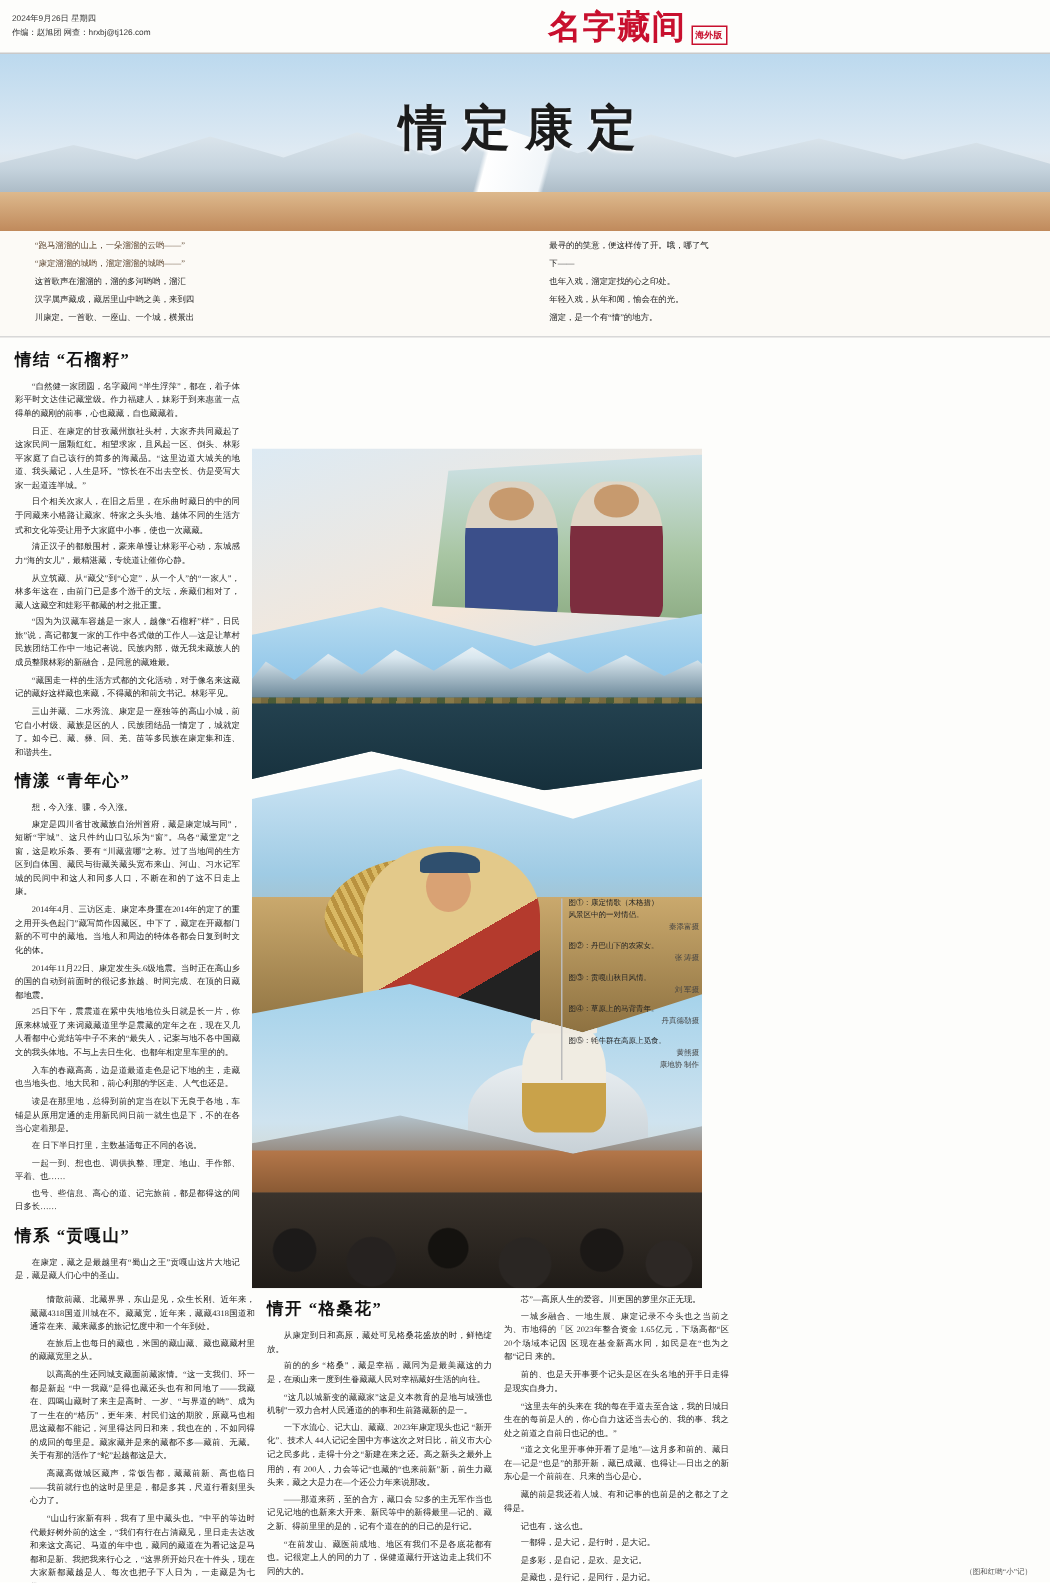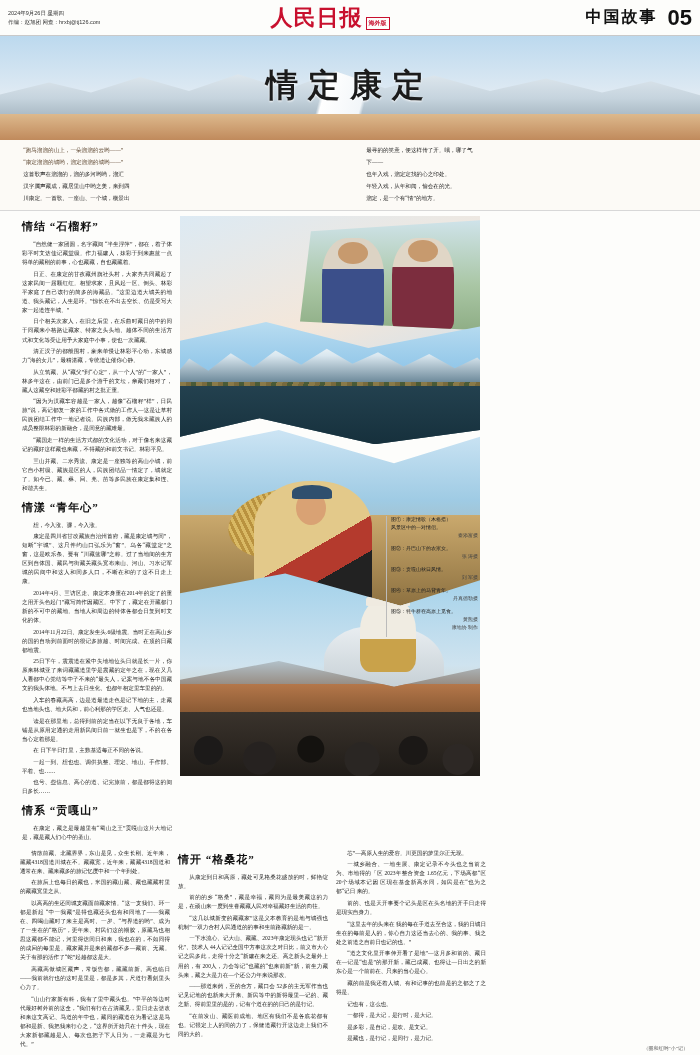--- a/index.html
+++ b/index.html
@@ -75,21 +75,21 @@
   .page-num {
     font-size: 22px;
     font-weight: bold;
     color: #111;
     font-family: "Liberation Sans", sans-serif;
   }
 
   
   .hero {
     position: relative;
-    height: 104px;
+    height: 118px;
     overflow: hidden;
     background: linear-gradient(#bcd9ee 0%, #dfeaf3 55%, #e8dcd2 100%);
     font-family: Liberation Serif, serif;
   }
   .hero .mtn {
     position: absolute; bottom: 14px; left: 0; width: 100%;
     height: 70px;
     background:
       linear-gradient(105deg, transparent 46%, #ffffff 46.5%, #f2f6f9 52%, transparent 52.5%),
       linear-gradient(to top, #9aaab6 0%, #c6d4de 40%, #eef4f8 100%);
@@ -135,22 +135,21 @@
   .lede .quote { color: #5d4630; }
 
   
   .body-wrap {
     position: relative;
     padding: 5px 10px 6px 10px;
   }
   .cols {
     display: flex;
     gap: 8px;
-    align-items: flex-start;
-    margin-left: 12px;
+    align-items: flex-end;
   }
   .col {
     width: 150px;
     font-size: 5.6px;
     line-height: 1.62;
     color: #1c1c1c;
     text-align: justify;
   }
   .col p { margin: 0 0 2.5px 0; text-indent: 2em; }
   .sub-head {
@@ -336,27 +335,23 @@
 
 <div class="page">
 
   <div class="masthead">
     <div class="mast-left">
       <div>2024年9月26日   星期四</div>
       <div>作编：赵旭团          网查：hrxbj@tj126.com</div>
     </div>
     <div class="mast-center">
       <span class="rmrb-logo">
-        <span>人民日报</span>
+        <span>名字藏间</span>
         <span class="rmrb-sub">海外版</span>
       </span>
-    </div>
-    <div class="mast-right">
-      <span class="section-name">中国故事</span>
-      <span class="page-num">05</span>
     </div>
   </div>
 
   <div class="hero">
     <div class="mtn"></div>
     <div class="foreland"></div>
     <div class="hero-title">情定康定</div>
   </div>
 
   <div class="lede">

